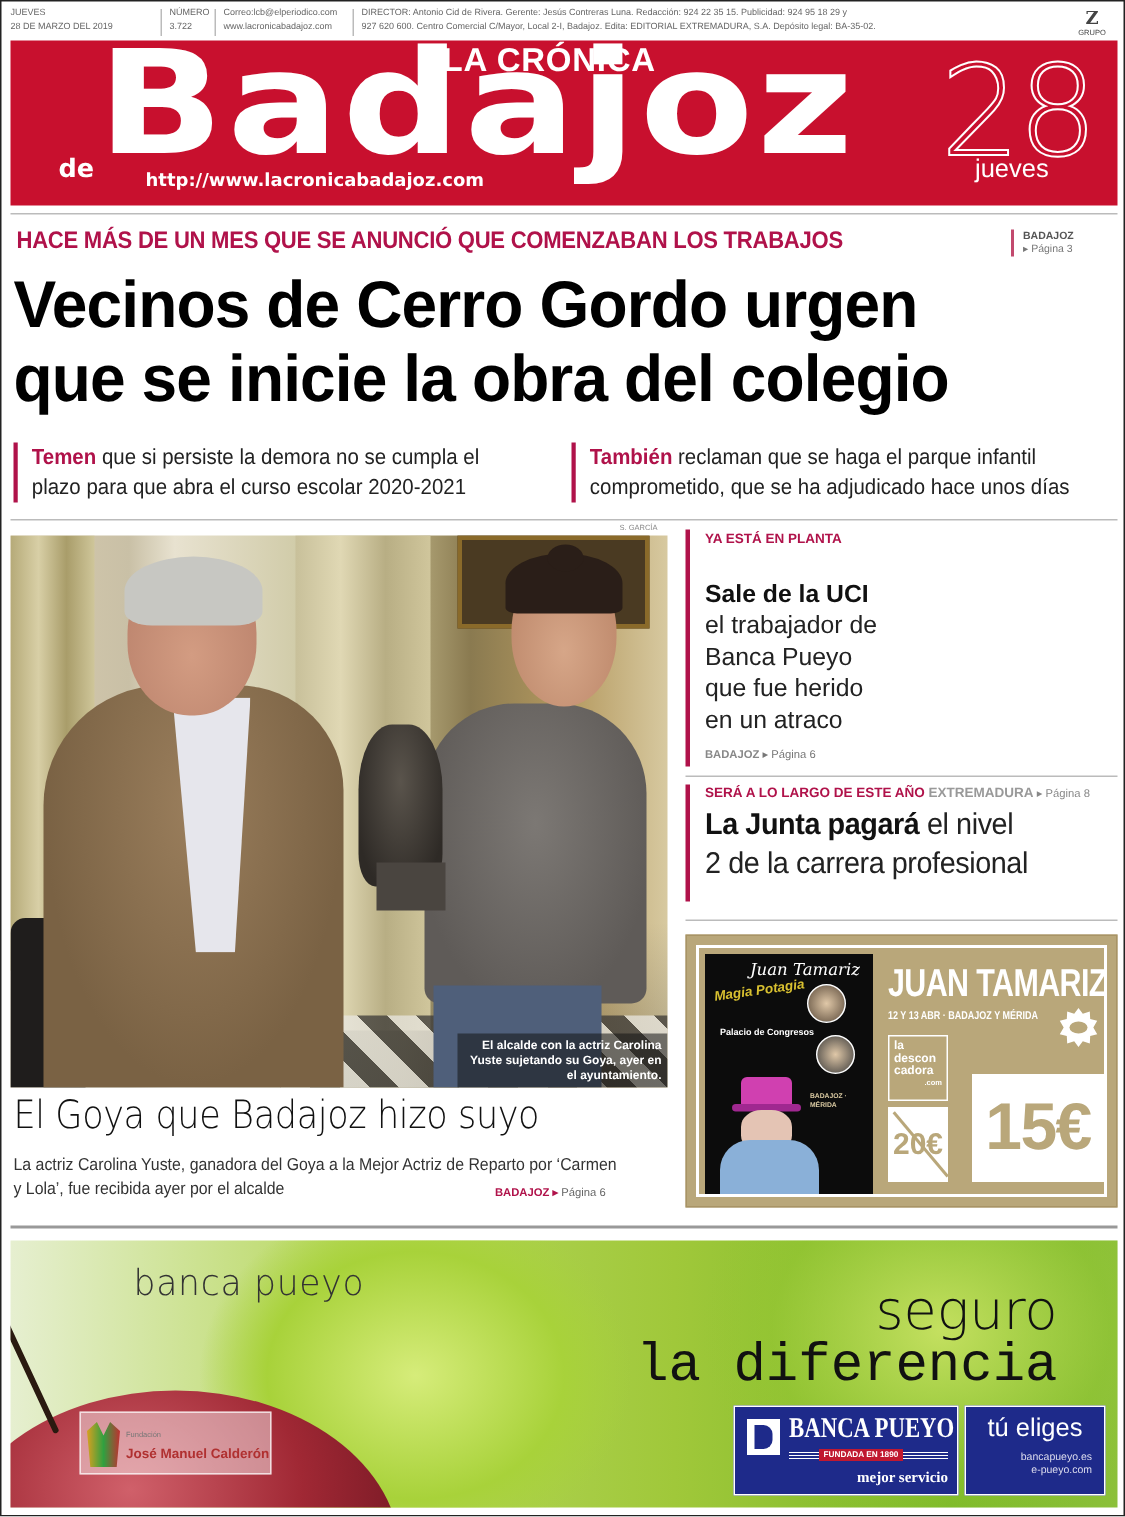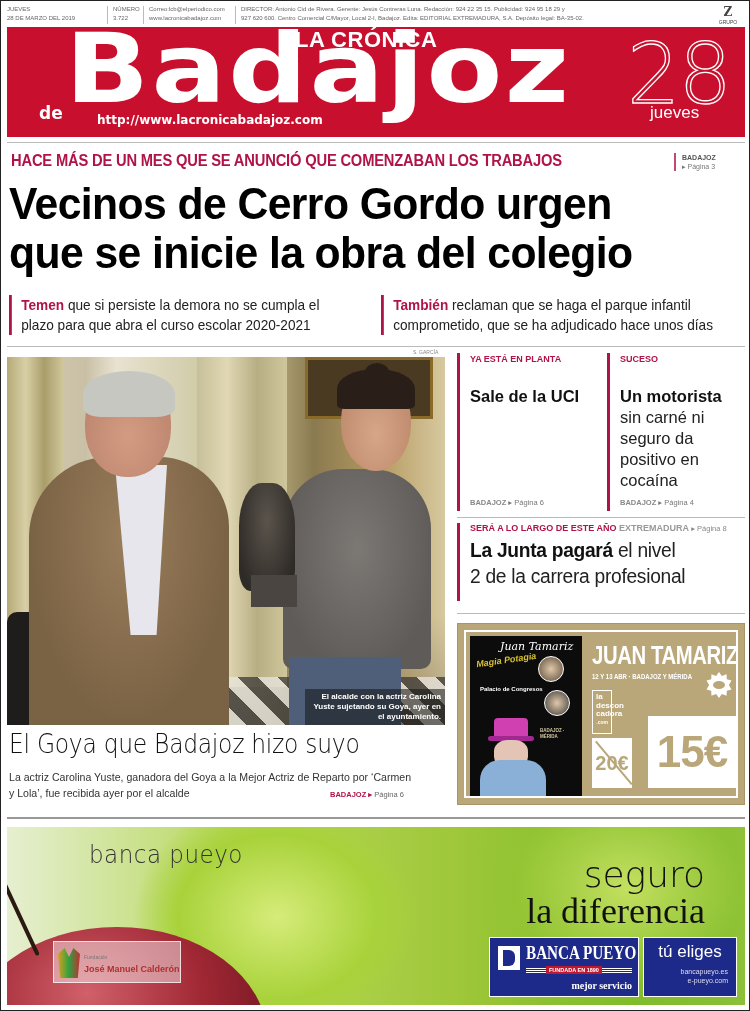--- a/index.html
+++ b/index.html
@@ -92,37 +92,37 @@
   .poster .c2 { position: absolute; left: 74px; top: 54px; width: 26px; height: 26px; border-radius: 50%; background: radial-gradient(#e0c8a8,#3a3a3a); border: 1px solid #fff; }
   .poster .hat { position: absolute; left: 24px; top: 82px; width: 34px; height: 20px; background: #d040b0; border-radius: 4px 4px 0 0; }
   .poster .hatbrim { position: absolute; left: 18px; top: 100px; width: 46px; height: 5px; background: #a02890; border-radius: 3px; }
   .poster .face { position: absolute; left: 24px; top: 104px; width: 34px; height: 28px; background: #e4c4b4; border-radius: 40%; }
   .poster .body { position: absolute; left: 10px; top: 124px; width: 66px; height: 36px; background: #8ab0d8; border-radius: 20px 20px 0 0; }
   .poster .dates { position: absolute; left: 70px; top: 92px; color: #d8c8a0; font-size: 4.5px; font-weight: bold; line-height: 6px; }
   .ad-tam .title { position: absolute; left: 134px; top: 16px; font-size: 26px; font-weight: bold; color: #fff; letter-spacing: -0.5px; transform: scaleX(0.78); transform-origin: left top; white-space: nowrap; font-family: "Liberation Sans Narrow", "Liberation Sans", sans-serif; }
   .ad-tam .sub { position: absolute; left: 134px; top: 48px; font-size: 7.5px; color: #fff; font-weight: bold; transform: scaleX(0.8); transform-origin: left top; white-space: nowrap; }
   .ad-tam .burst { position: absolute; left: 248px; top: 48px; width: 26px; height: 26px; background: #fff; clip-path: polygon(50% 0,61% 15%,79% 9%,80% 28%,98% 33%,88% 50%,98% 67%,80% 72%,79% 91%,61% 85%,50% 100%,39% 85%,21% 91%,20% 72%,2% 67%,12% 50%,2% 33%,20% 28%,21% 9%,39% 15%); }
   .ad-tam .burst-inner { position: absolute; left: 255px; top: 57px; width: 12px; height: 8px; border-radius: 50%; background: #b9a77a; }
-  .ad-tam .ldesc { position: absolute; left: 134px; top: 66px; width: 20px; height: 44px; border: 1px solid #fff; padding: 2px 3px; font-size: 8px; line-height: 8.5px; color: #fff; font-weight: bold; }
+  .ad-tam .ldesc { position: absolute; left: 134px; top: 66px; width: 40px; height: 44px; border: 1px solid #fff; padding: 2px 3px; font-size: 8px; line-height: 8.5px; color: #fff; font-weight: bold; }
   .ad-tam .ldesc .com { font-size: 5px; display: block; text-align: right; line-height: 6px; }
   .ad-tam .oldprice { position: absolute; left: 134px; top: 114px; width: 40px; height: 50px; background: #fff; color: #b9a77a; font-size: 20px; font-weight: bold; display: flex; align-items: center; justify-content: center; transform-origin: center; }
   .ad-tam .oldprice .strike { position: absolute; left: -6px; top: 24px; width: 56px; height: 1.5px; background: #b9a77a; transform: rotate(50deg); }
   .ad-tam .newprice { position: absolute; left: 190px; top: 92px; width: 88px; height: 72px; background: #fff; color: #b9a77a; font-size: 44px; font-weight: bold; display: flex; align-items: center; justify-content: center; letter-spacing: -1px; transform: scaleX(1); }
 
   
   .ad-bp { position: absolute; left: 6px; top: 826px; width: 738px; height: 178px; overflow: hidden;
     background:
       radial-gradient(ellipse 180px 150px at 270px 90px, #d6ec7a 0%, #a8d23a 55%, rgba(140,190,40,0) 80%),
       radial-gradient(ellipse 160px 140px at 620px 60px, #c4e060 0%, rgba(150,200,50,0.4) 70%, rgba(150,200,50,0) 100%),
       linear-gradient(90deg, #e6efd0 0%, #b8d860 30%, #a0c83a 60%, #7ab828 85%, #8cc03a 100%); }
   .ad-bp .apple { position: absolute; left: -40px; top: 100px; width: 300px; height: 220px; border-radius: 50%; background: radial-gradient(ellipse at 40% 30%, #d0606a 0%, #a02834 45%, #6a1420 85%); }
   .ad-bp .stem { position: absolute; left: 12px; top: 52px; width: 4px; height: 80px; background: #2a1a10; transform: rotate(-25deg); border-radius: 2px; }
   .ad-bp .bp-small { position: absolute; left: 82px; top: 14px; font-size: 24px; font-weight: 300; color: #333; font-family: "DejaVu Sans", sans-serif; letter-spacing: 0.5px; transform: scaleX(0.96); transform-origin: left; }
   .ad-bp .apr1 { position: absolute; right: 40px; top: 30px; font-size: 36px; font-weight: 300; color: #111; line-height: 36px; font-family: "DejaVu Sans", sans-serif; text-align: right; }
-  .ad-bp .apr2 { position: absolute; right: 40px; top: 66px; font-size: 36px; font-weight: 300; color: #111; line-height: 36px; font-family: Liberation Serif, serif; text-align: right; }
+  .ad-bp .apr2 { position: absolute; right: 40px; top: 66px; font-size: 36px; font-weight: 300; color: #111; line-height: 36px; font-family: Liberation Mono, monospace; text-align: right; }
   .ad-bp .fund { position: absolute; left: 46px; top: 114px; width: 128px; height: 42px; background: rgba(255,255,255,0.45); border: 1px solid rgba(255,255,255,0.7); }
   .ad-bp .fund .fi { position: absolute; left: 4px; top: 6px; width: 22px; height: 30px; background: linear-gradient(90deg,#d8a020,#30a040,#c03030); clip-path: polygon(0 20%,30% 0,50% 30%,70% 0,100% 20%,90% 100%,10% 100%); }
   .ad-bp .fund .ft { position: absolute; left: 30px; top: 22px; font-size: 9px; font-weight: bold; color: #b03030; white-space: nowrap; }
   .ad-bp .fund .fs { position: absolute; left: 30px; top: 12px; font-size: 5px; color: #777; white-space: nowrap; }
   .ad-bp .bpbox { position: absolute; left: 482px; top: 110px; width: 150px; height: 60px; background: #1e2a8a; border: 1px solid #fff; }
   .ad-bp .bpbox .logo { position: absolute; left: 8px; top: 8px; width: 22px; height: 24px; background: #fff; }
   .ad-bp .bpbox .logo::after { content: ""; position: absolute; left: 5px; top: 4px; width: 12px; height: 16px; background: #1e2a8a; border-radius: 0 6px 6px 0; }
   .ad-bp .bpbox .name { position: absolute; left: 36px; top: 4px; font-family: "Liberation Serif", serif; font-size: 19px; color: #fff; font-weight: bold; white-space: nowrap; transform: scaleX(0.8); transform-origin: left top; }
   .ad-bp .bpbox .stripe { position: absolute; left: 36px; top: 30px; width: 106px; height: 6px; background: repeating-linear-gradient(180deg,#fff 0 1px,#1e2a8a 1px 2px); }
   .ad-bp .bpbox .fnd { position: absolute; left: 56px; top: 28px; background: #c01830; color: #fff; font-size: 5.5px; font-weight: bold; padding: 1px 3px; }
@@ -213,27 +213,22 @@
   </div>
   <div class="story2-head">El Goya que Badajoz hizo suyo</div>
   <div class="story2-body">La actriz Carolina Yuste, ganadora del Goya a la Mejor Actriz de Reparto por ‘Carmen y Lola’, fue recibida ayer por el alcalde</div>
   <div class="story2-ref">
     <span class="s">BADAJOZ ▸</span>
     <span class="p">Página 6</span>
   </div>
 
   <div class="brief" style="left:456px;">
     <div class="kick">YA ESTÁ EN PLANTA</div>
-    <div class="body"><b>Sale de la UCI</b><br></div>
+    <div class="body"><b>Sale de la UCI</b><br><span>el trabajador de Banca Pueyo que fue herido en un atraco</span></div>
     <div class="ref"><span class="s">BADAJOZ</span> <span>▸ Página 6</span></div>
-  </div>
-  <div class="brief" style="left:606px;">
-    <div class="kick">SUCESO</div>
-    <div class="body"><b>Un motorista</b><br><span>sin carné ni seguro da positivo en cocaína</span></div>
-    <div class="ref"><span class="s">BADAJOZ</span> <span>▸ Página 4</span></div>
   </div>
 
   <div class="hr" style="left:456px; width:288px; top:516px;"></div>
 
   <div class="brief-wide">
     <div class="kick">
       <span>SERÁ A LO LARGO DE ESTE AÑO</span>
       <span class="s">EXTREMADURA</span>
       <span class="p">▸ Página 8</span>
     </div>

